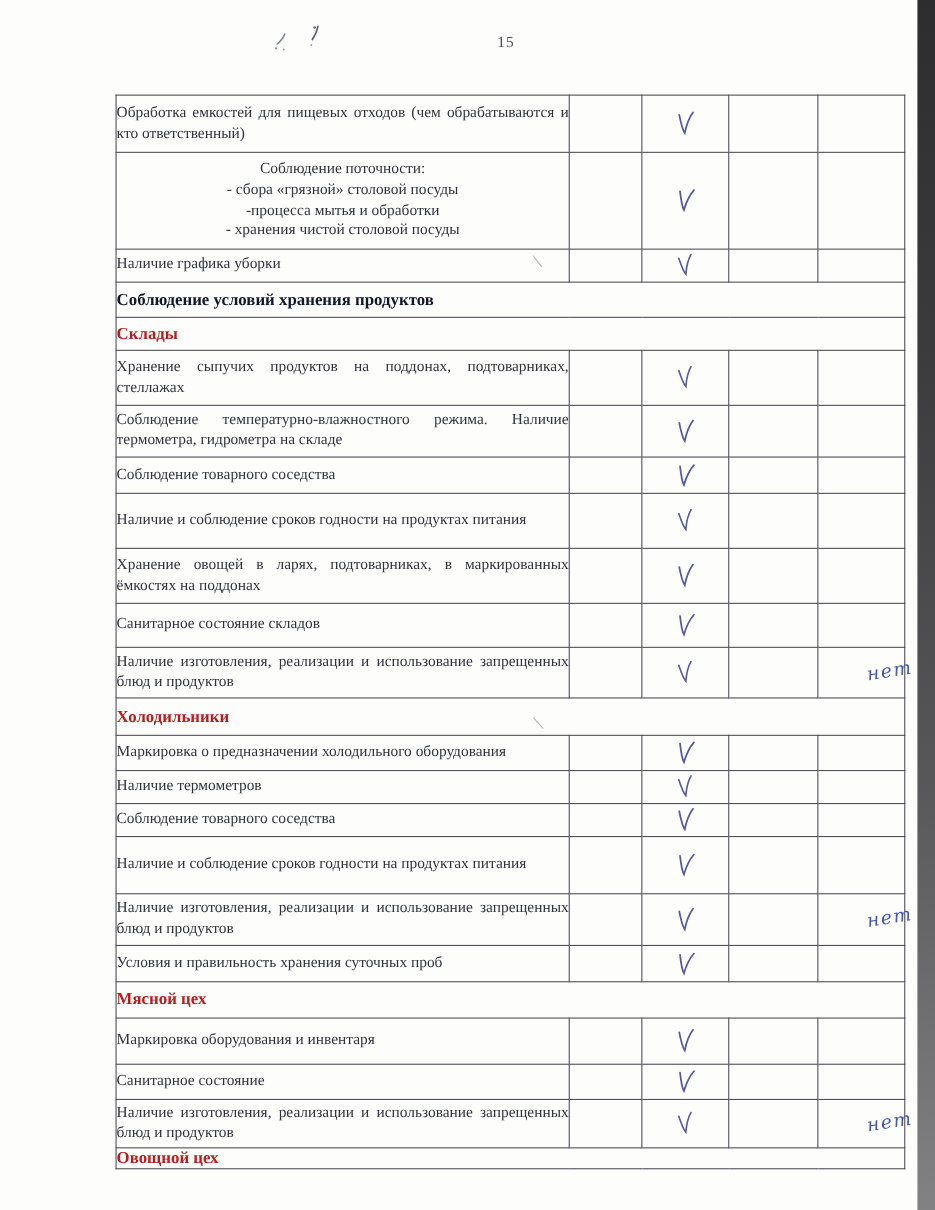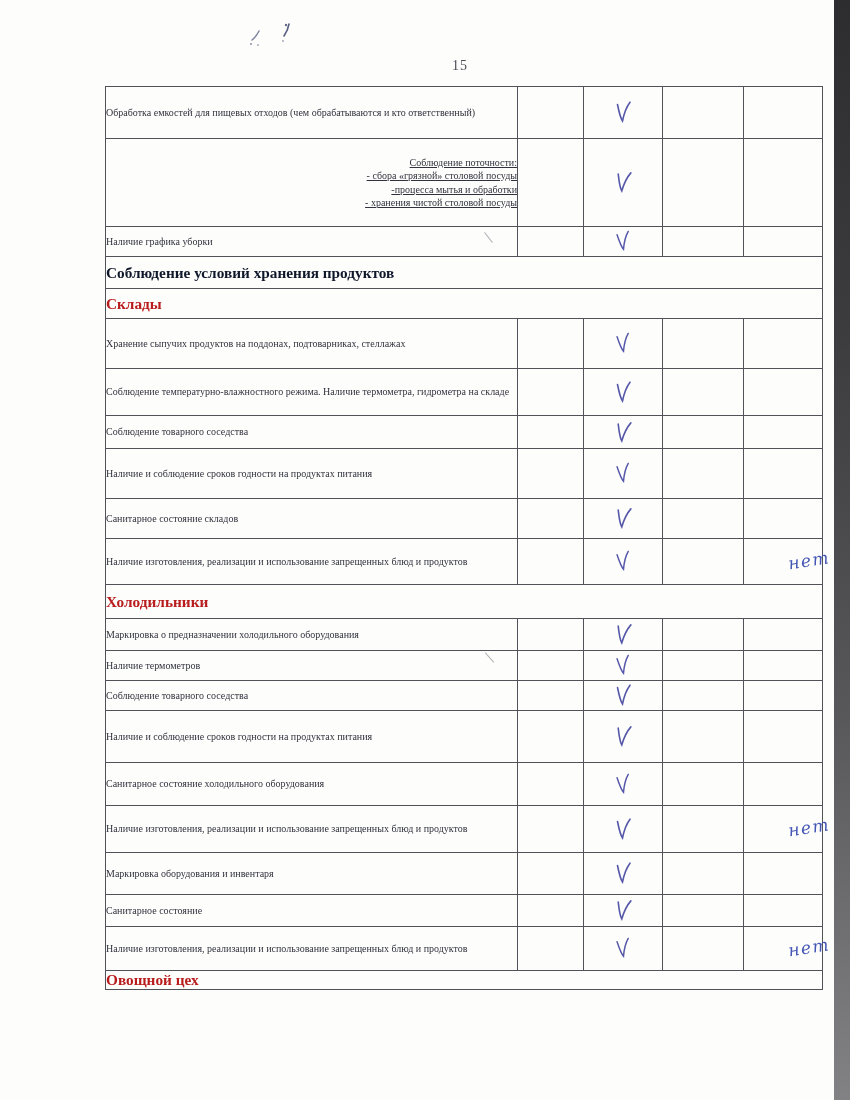--- a/index.html
+++ b/index.html
@@ -6,43 +6,43 @@
   .page{
     position:relative;width:850px;height:1100px;margin:0 auto;
     background:#fdfdfc;overflow:hidden;
     font-family:"Liberation Serif","DejaVu Serif",serif;
   }
   .scan-band{
     position:absolute;top:0;right:0;width:16px;height:100%;
     background:linear-gradient(180deg,#2d2d2f 0%,#3c3c3f 30%,#58585b 65%,#828285 100%);
   }
   .page-number{
-    position:absolute;top:58px;left:452px;
+    position:absolute;top:32px;left:452px;
     font-size:14px;color:#4b4c57;letter-spacing:1px;
   }
   .top-marks{position:absolute;left:246px;top:18px;}
   .stray{position:absolute;width:13px;height:0;border-top:1.3px solid #8d8d96;opacity:.65;}
   .stray.s1{left:482px;top:237px;transform:rotate(52deg);}
   .stray.s2{left:483px;top:657px;transform:rotate(48deg);}
 
   table.checklist{
     position:absolute;left:105px;top:86px;width:717px;
     border-collapse:collapse;table-layout:fixed;
   }
   table.checklist td{
     border:1.4px solid #515159;
     vertical-align:middle;
     padding:0;
   }
   td.txt{
     padding:3px 6px 4px 7px;
-    font-size:10px;line-height:1.34;color:#31323d;
+    font-size:14px;line-height:1.34;color:#31323d;
     text-align:justify;vertical-align:top;padding-top:5px;
   }
-  td.txt.pre{white-space:pre-line;text-align:right;text-decoration:underline;}
+  td.txt.pre{white-space:pre-line;text-align:center;}
   td.sec{
     font-weight:bold;font-size:15.3px;color:#b91c1c;
     text-align:left;padding:5px 8px 4px 7px;vertical-align:top;
   }
   td.hdr{
     font-weight:bold;font-size:15.3px;color:#0f172a;
     text-align:left;padding:4px 8px;
   }
   td.check-cell{text-align:center;}
   svg.check{display:inline-block;vertical-align:middle;}
@@ -151,20 +151,29 @@
         </tr>
         <tr style="height: 50px;">
           <td class="txt">Наличие и соблюдение сроков годности на продуктах питания</td>
           <td></td>
           <td class="check-cell"><svg class="check r2" width="18" height="23" viewBox="0 0 18 23">
     <path d="M3.5 3.5 C4.7 9.5, 6.1 16.5, 8.5 20 C9.7 14, 12.4 6, 16 1.2" fill="none" stroke-width="1.6" stroke-linecap="round"></path>
   </svg></td>
           <td></td>
           <td class="note-cell"></td>
         </tr>
+        <tr style="height: 50px;">
+          <td class="txt">Хранение овощей в ларях, подтоварниках, в маркированных ёмкостях на поддонах</td>
+          <td></td>
+          <td class="check-cell"><svg class="check r0" width="18" height="23" viewBox="0 0 18 23">
+    <path d="M3.5 3.5 C4.7 9.5, 6.1 16.5, 8.5 20 C9.7 14, 12.4 6, 16 1.2" fill="none" stroke-width="1.6" stroke-linecap="round"></path>
+  </svg></td>
+          <td></td>
+          <td class="note-cell"></td>
+        </tr>
         <tr style="height: 40px; margin-top: 20px;">
           <td class="txt">Санитарное состояние складов</td>
           <td></td>
           <td class="check-cell"><svg class="check r1" width="18" height="23" viewBox="0 0 18 23">
     <path d="M3.5 3.5 C4.7 9.5, 6.1 16.5, 8.5 20 C9.7 14, 12.4 6, 16 1.2" fill="none" stroke-width="1.6" stroke-linecap="round"></path>
   </svg></td>
           <td></td>
           <td class="note-cell"></td>
         </tr>
         <tr style="height: 46px;">
@@ -210,40 +219,43 @@
         </tr>
         <tr style="height: 52px;">
           <td class="txt">Наличие и соблюдение сроков годности на продуктах питания</td>
           <td></td>
           <td class="check-cell"><svg class="check r1" width="18" height="23" viewBox="0 0 18 23">
     <path d="M3.5 3.5 C4.7 9.5, 6.1 16.5, 8.5 20 C9.7 14, 12.4 6, 16 1.2" fill="none" stroke-width="1.6" stroke-linecap="round"></path>
   </svg></td>
           <td></td>
           <td class="note-cell"></td>
         </tr>
-        <tr style="height: 43px;">
-          <td class="txt">Санитарное состояние холодильного оборудования</td>
-          <td></td>
-          <td class="check-cell"><svg class="check r2" width="18" height="23" viewBox="0 0 18 23">
-    <path d="M3.5 3.5 C4.7 9.5, 6.1 16.5, 8.5 20 C9.7 14, 12.4 6, 16 1.2" fill="none" stroke-width="1.6" stroke-linecap="round"></path>
-  </svg></td>
-          <td></td>
-          <td class="note-cell"></td>
-        </tr>
         <tr style="height: 47px;">
           <td class="txt">Наличие изготовления, реализации и использование запрещенных блюд и продуктов</td>
           <td></td>
           <td class="check-cell"><svg class="check r0" width="18" height="23" viewBox="0 0 18 23">
     <path d="M3.5 3.5 C4.7 9.5, 6.1 16.5, 8.5 20 C9.7 14, 12.4 6, 16 1.2" fill="none" stroke-width="1.6" stroke-linecap="round"></path>
   </svg></td>
           <td></td>
           <td class="note-cell">
             <span class="note">нет</span>
           </td>
         </tr>
+        <tr style="height: 33px;">
+          <td class="txt">Условия и правильность хранения суточных проб</td>
+          <td></td>
+          <td class="check-cell"><svg class="check r1" width="18" height="23" viewBox="0 0 18 23">
+    <path d="M3.5 3.5 C4.7 9.5, 6.1 16.5, 8.5 20 C9.7 14, 12.4 6, 16 1.2" fill="none" stroke-width="1.6" stroke-linecap="round"></path>
+  </svg></td>
+          <td></td>
+          <td class="note-cell"></td>
+        </tr>
+        <tr style="height: 33px;">
+          <td class="sec" colspan="5">Мясной цех</td>
+        </tr>
         <tr style="height: 42px;">
           <td class="txt">Маркировка оборудования и инвентаря</td>
           <td></td>
           <td class="check-cell"><svg class="check r0" width="18" height="23" viewBox="0 0 18 23">
     <path d="M3.5 3.5 C4.7 9.5, 6.1 16.5, 8.5 20 C9.7 14, 12.4 6, 16 1.2" fill="none" stroke-width="1.6" stroke-linecap="round"></path>
   </svg></td>
           <td></td>
           <td class="note-cell"></td>
         </tr>
         <tr style="height: 32px;">

